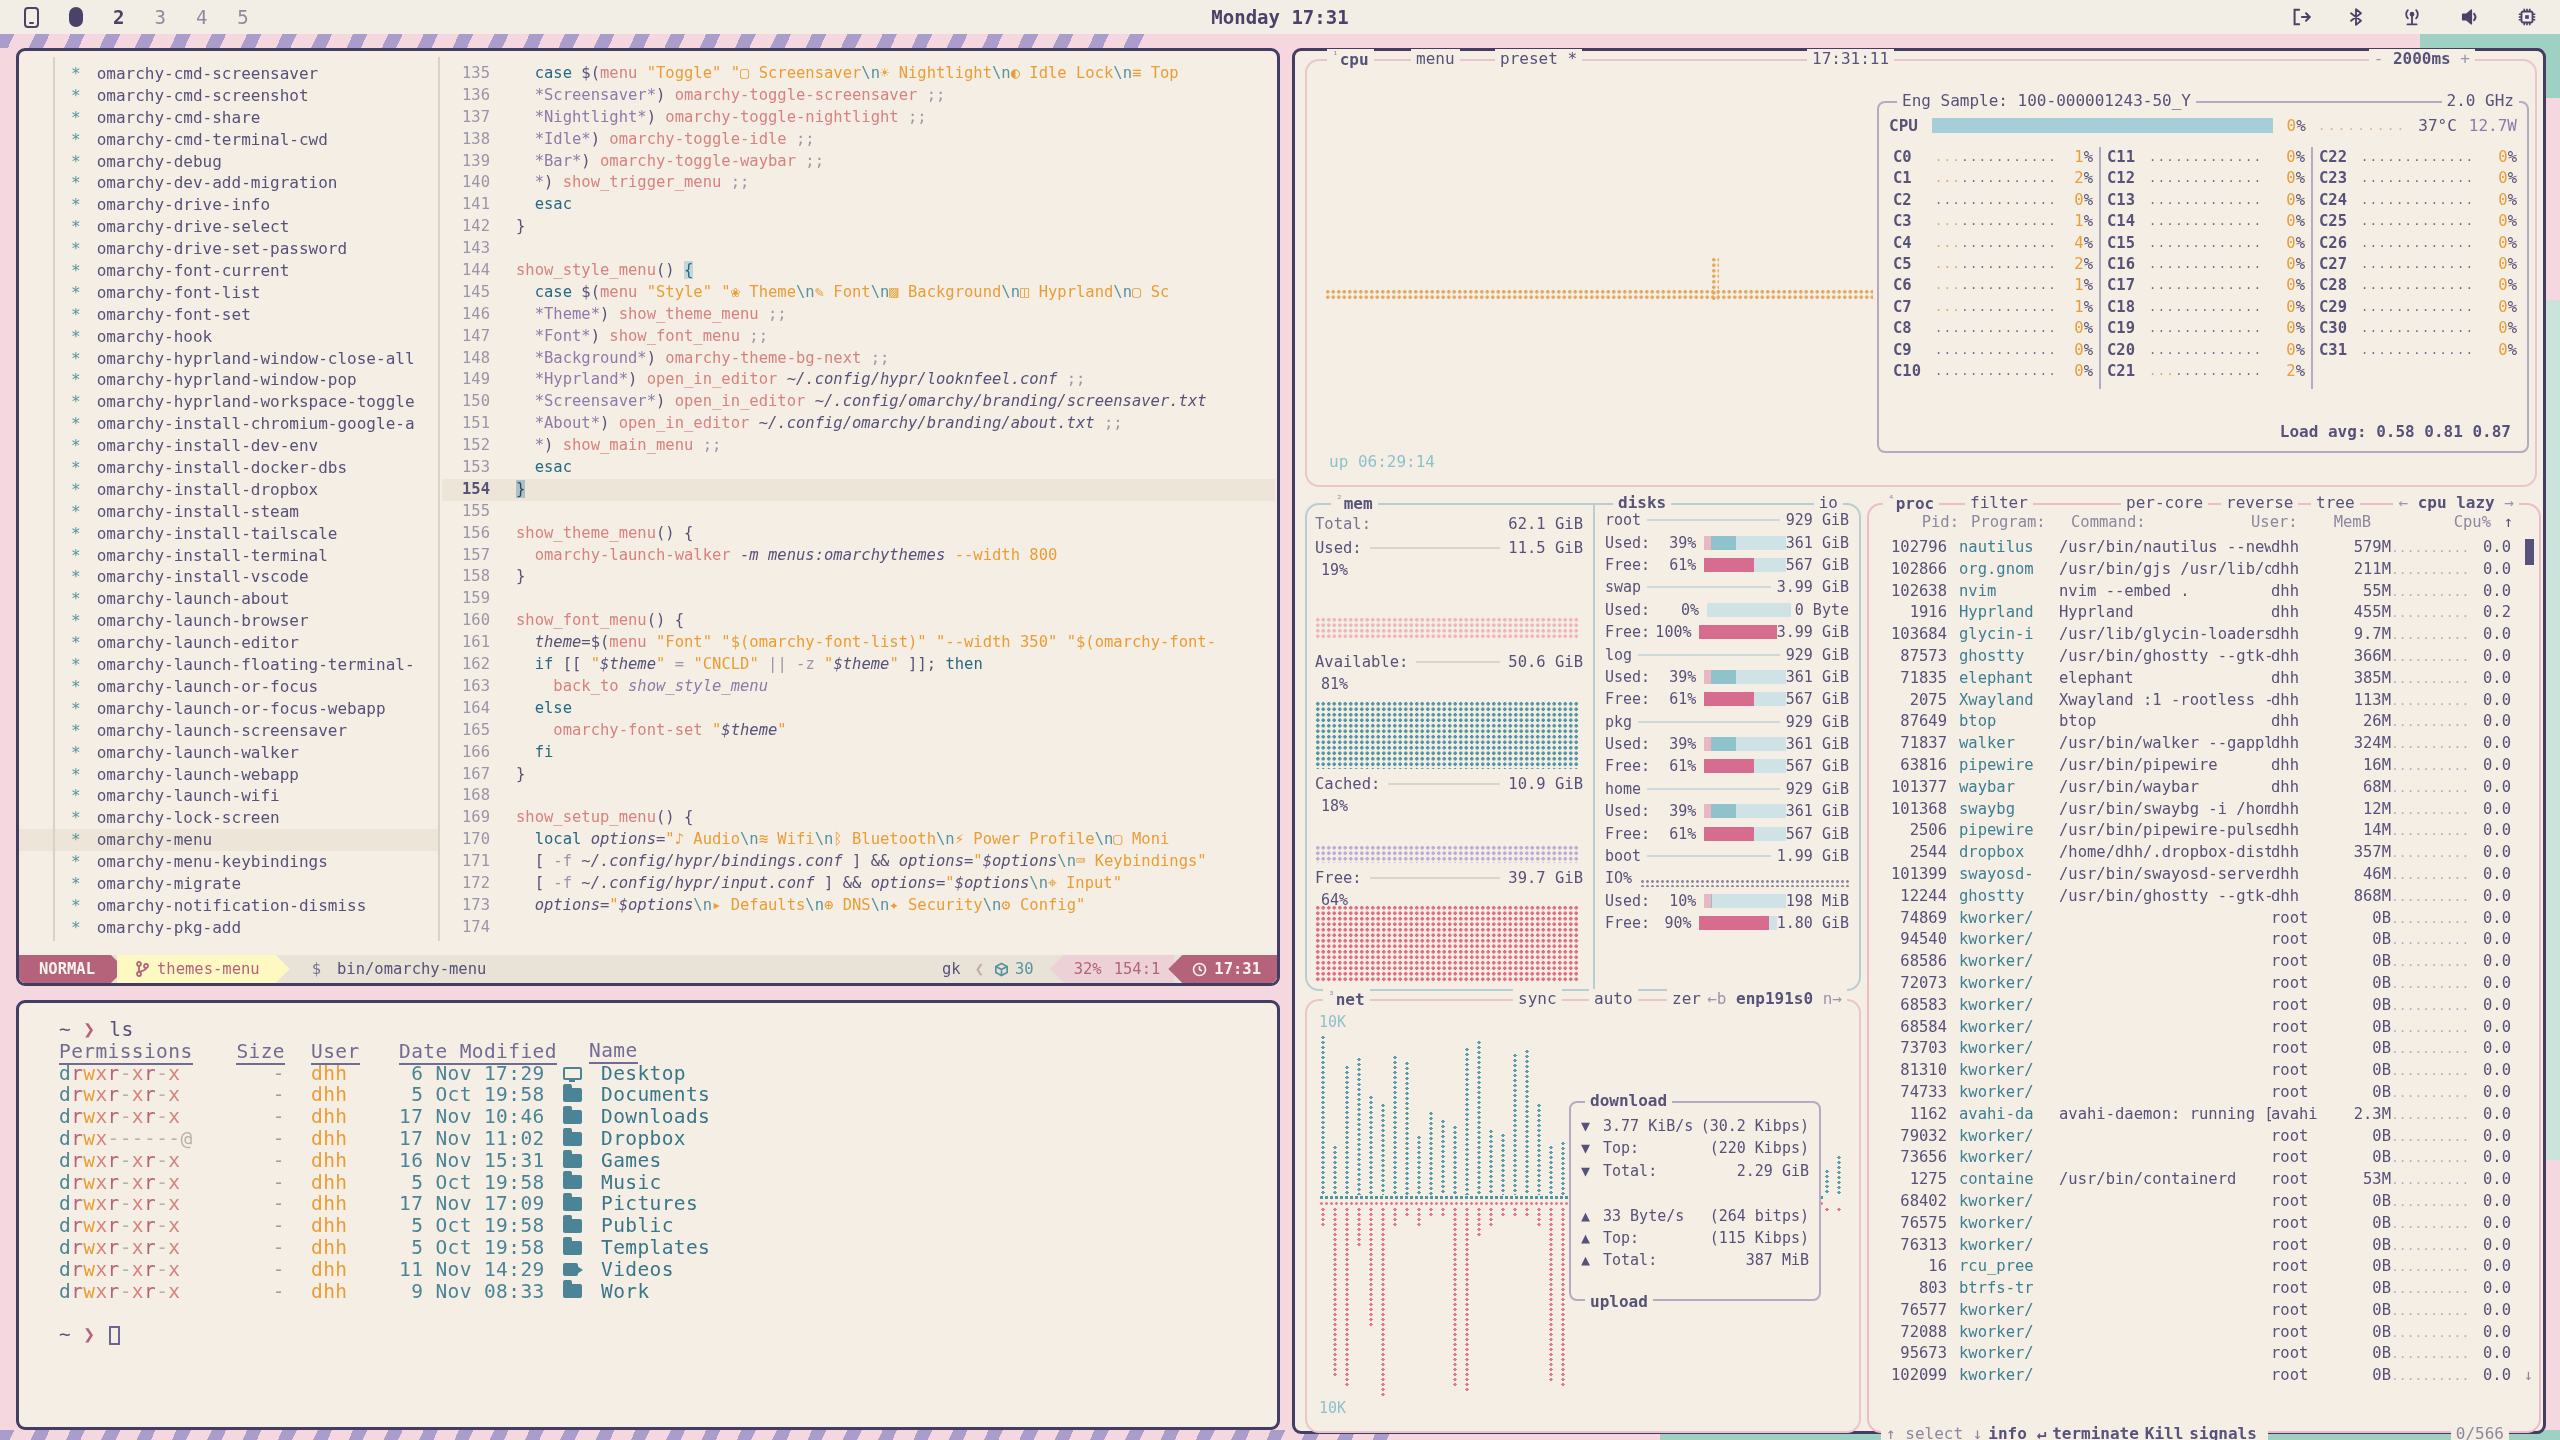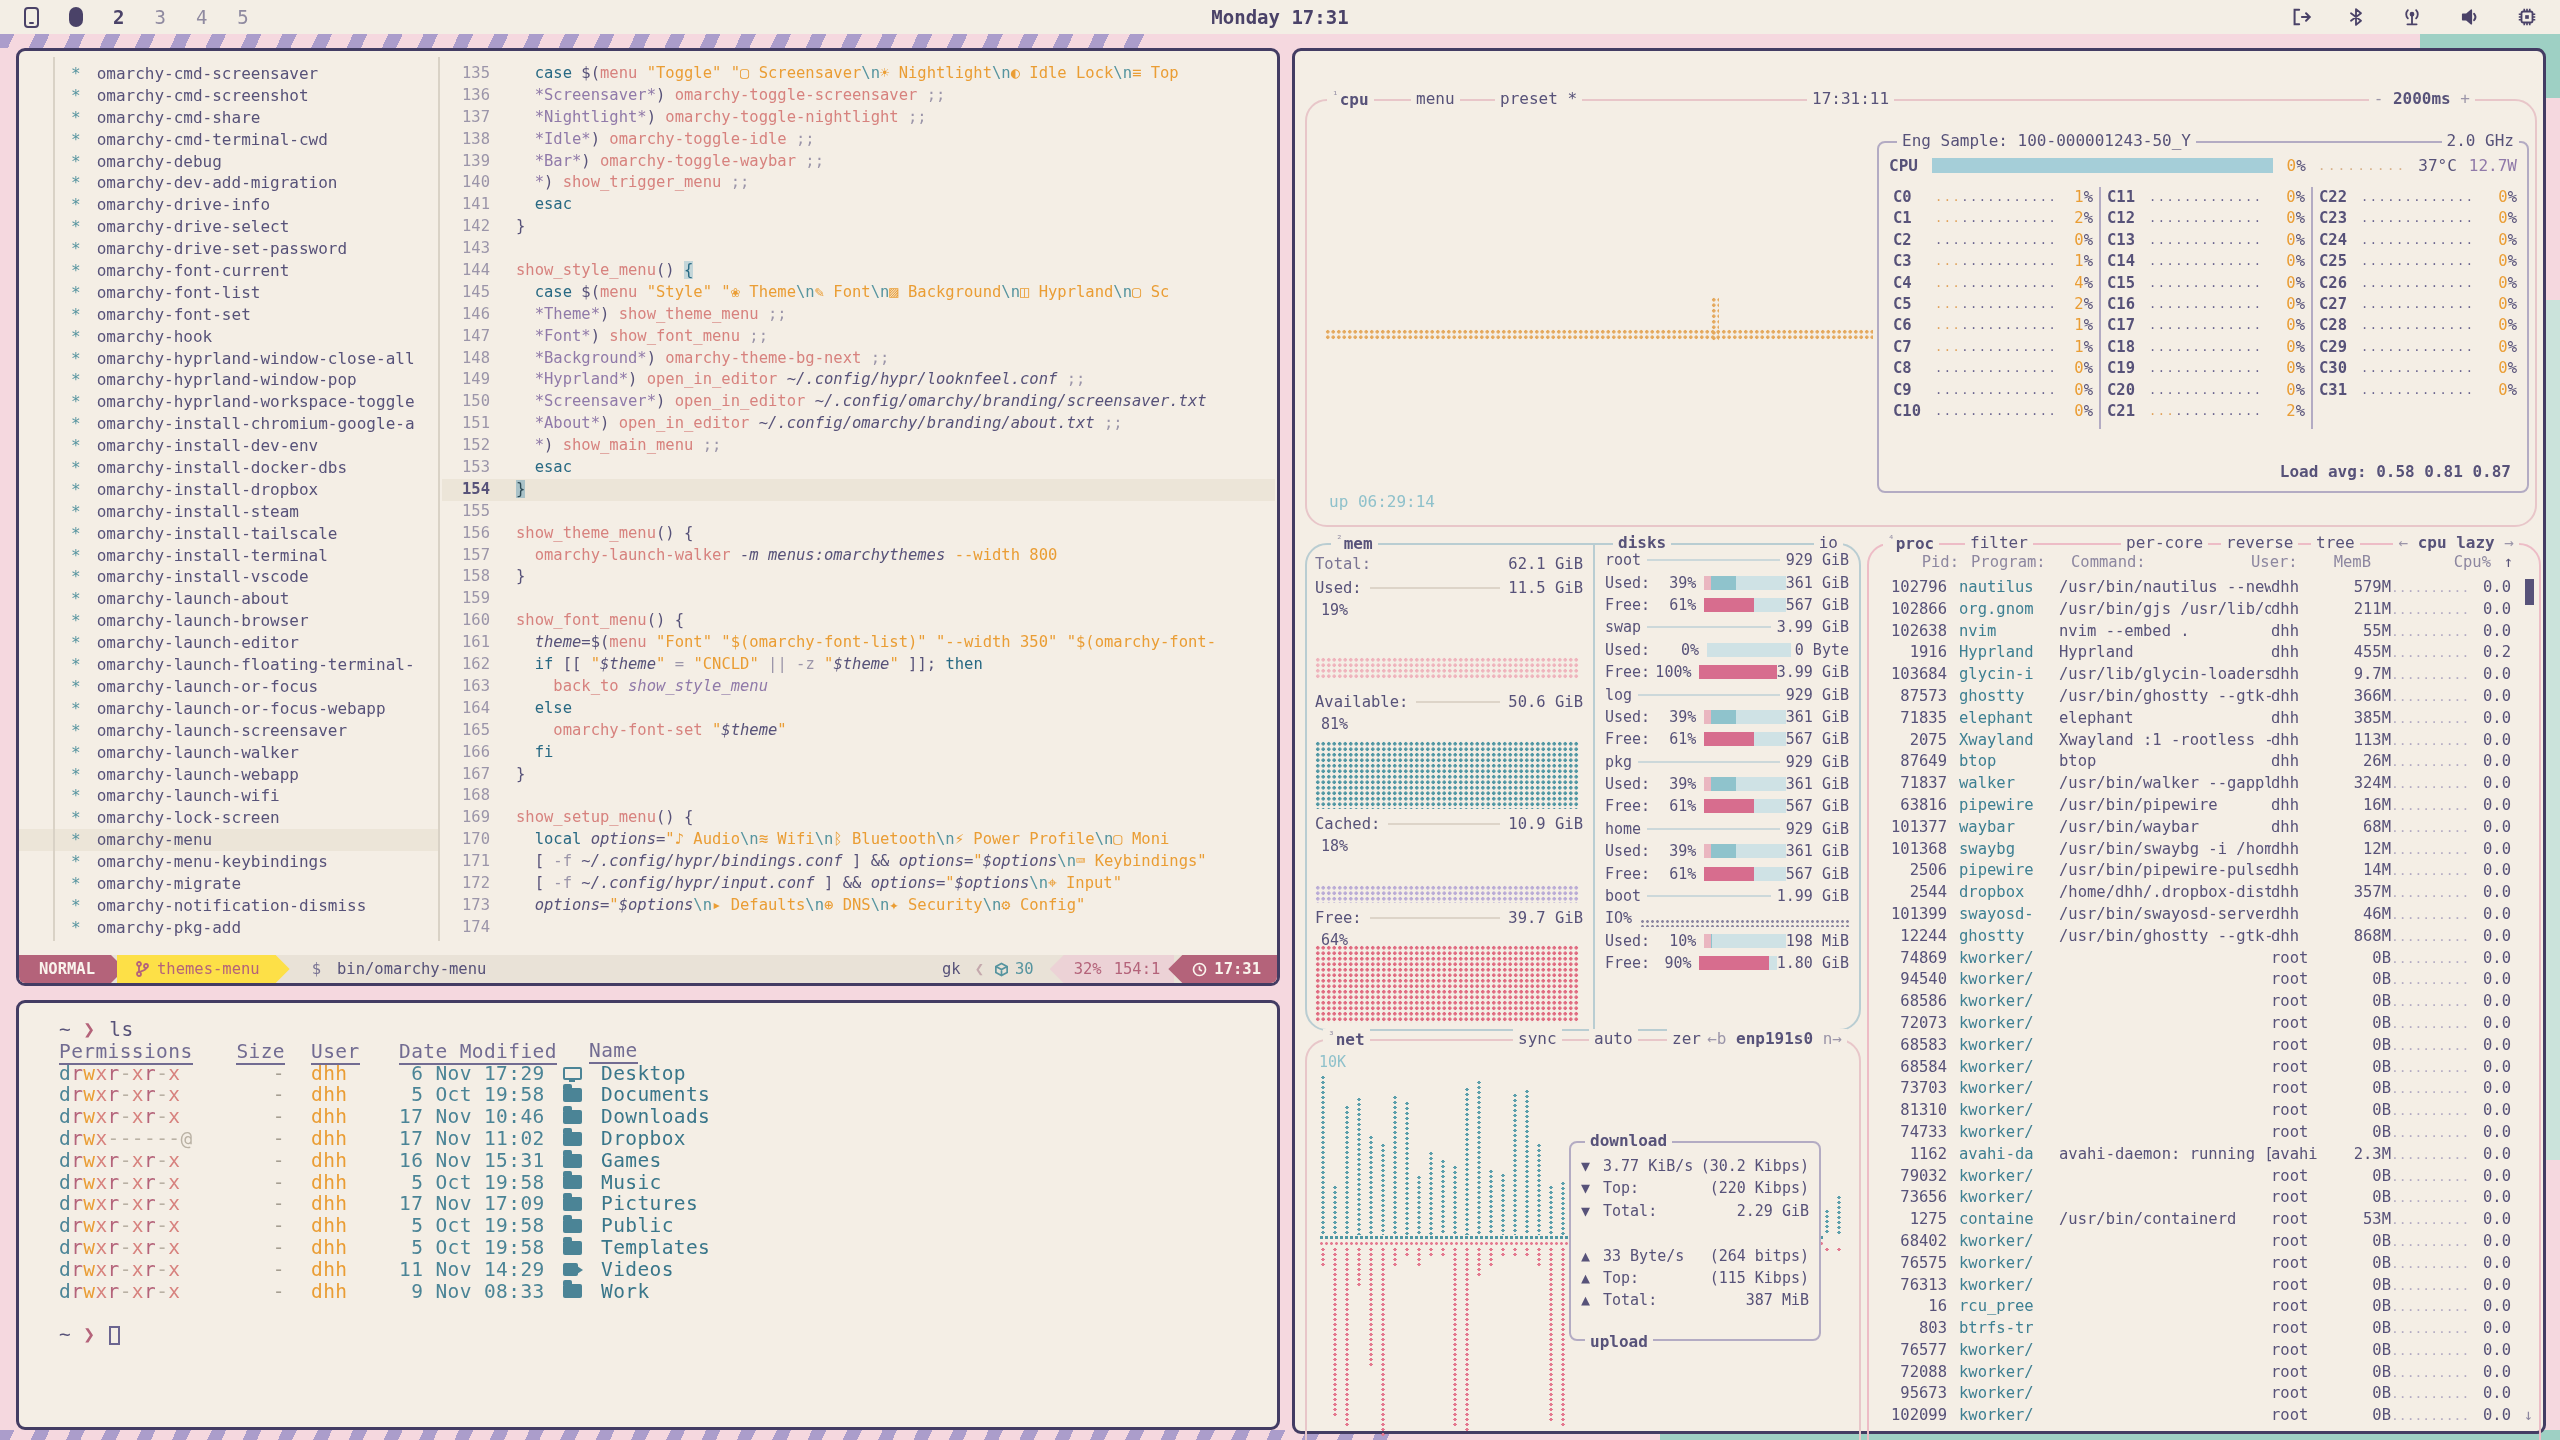--- a/index.html
+++ b/index.html
@@ -58,21 +58,21 @@
   .sg-p{color:var(--text);} .sg-k{color:var(--pine);} .sg-s{color:var(--gold);}
   .sg-e{color:var(--foam);} .sg-f{color:var(--rose);} .sg-g{color:var(--iris);}
   .sg-v{color:var(--text);font-style:italic;} .sg-u{color:var(--iris);font-style:italic;}
   .sg-o{color:var(--muted);} .sg-n{color:var(--gold);}
   .sg-mh{background:#c3d6d9;color:var(--pine);}
   .sg-cur{background:#a9c2c8;color:#2c4a55;}
   .statusline{position:absolute;left:0;right:0;bottom:0;height:28px;background:#e9e2d7;
     display:flex;align-items:stretch;font-size:15.5px;overflow:hidden;border-radius:0 0 6px 6px;}
   .sl-mode{background:var(--love);color:#faf4ed;font-weight:bold;padding:0 20px;line-height:28px;
     clip-path:polygon(0 0,calc(100% - 14px) 0,100% 50%,calc(100% - 14px) 100%,0 100%);padding-right:30px;}
-  .sl-branch{background:#fde047;color:var(--love);line-height:28px;padding:0 30px 0 18px;margin-left:-8px;
+  .sl-branch{background:#fef9c3;color:var(--love);line-height:28px;padding:0 30px 0 18px;margin-left:-8px;
     clip-path:polygon(0 0,calc(100% - 14px) 0,100% 50%,calc(100% - 14px) 100%,0 100%);display:flex;align-items:center;gap:8px;}
   .sl-dollar{color:var(--subtle);line-height:28px;margin-left:22px;}
   .sl-file{color:var(--text);line-height:28px;margin-left:16px;}
   .sl-right{margin-left:auto;display:flex;align-items:stretch;line-height:28px;}
   .sl-gk{color:var(--text);margin-right:14px;}
   .sl-sep{color:#c5a9ad;margin-right:10px;}
   .sl-mod{color:var(--foam);display:flex;align-items:center;gap:6px;margin-right:16px;}
   .sl-seg1{background:#ecd2d6;color:var(--love);padding:0 14px 0 24px;
     clip-path:polygon(14px 0,100% 0,100% 100%,14px 100%,0 50%);}
   .sl-seg1 b{font-weight:normal;margin-left:12px;}
@@ -90,21 +90,21 @@
   .pc-d{color:#4b8496;} .pc-r{color:#b4637a;} .pc-w{color:#ea9d34;} .pc-x{color:#d7827e;} .pc-o{color:#b9b1a4;}
   .t-size,.t-sizeval{color:#a59e91;} .t-user{color:var(--gold);} .t-date{color:#4b8496;}
   .ic{display:inline-block;position:relative;}
   .ic-folder{width:19px;height:14px;background:#4b8496;border-radius:2px;}
   .ic-folder::before{content:"";position:absolute;left:0;top:-4px;width:9px;height:5px;background:#4b8496;border-radius:2px 2px 0 0;}
   .ic-monitor{width:19px;height:13px;border:2.5px solid #4b8496;border-radius:2px;}
   .ic-monitor::after{content:"";position:absolute;left:4px;bottom:-4px;width:6px;height:3px;background:#4b8496;}
   .ic-camera{width:15px;height:13px;background:#4b8496;border-radius:2px;}
   .ic-camera::after{content:"";position:absolute;right:-5px;top:2.5px;border-left:6px solid #4b8496;border-top:4px solid rgba(0,0,0,0);border-bottom:4px solid rgba(0,0,0,0);}
   
-  .bx{position:absolute;border:2px solid;border-radius:22px;margin-top:40px;}
+  .bx{position:absolute;border:2px solid;border-radius:14px;}
   .cpubox{left:10px;top:8px;width:1232px;height:428px;border-color:#e8c6c9;}
   .membox{left:10px;top:452px;width:556px;height:488px;border-color:#b9cdd2;}
   .netbox{left:10px;top:948px;width:556px;height:434px;border-color:#e8c6c9;}
   .procbox{left:572px;top:452px;width:674px;height:930px;border-color:#edbcc6;}
   .bxt{position:absolute;top:-12px;background:var(--cream);padding:0 5px;font-size:16px;color:var(--text);white-space:pre;}
   .bxt sup{color:var(--muted);font-size:11px;margin-right:1px;}
   .bxt b{font-weight:bold;}
   .bxb{position:absolute;bottom:-12px;background:var(--cream);padding:0 5px;font-size:16px;white-space:pre;}
   .mutedt{color:var(--muted);}
   .subbox{position:absolute;left:570px;top:40px;width:652px;height:352px;border:2px solid #b3abc3;border-radius:8px;}

